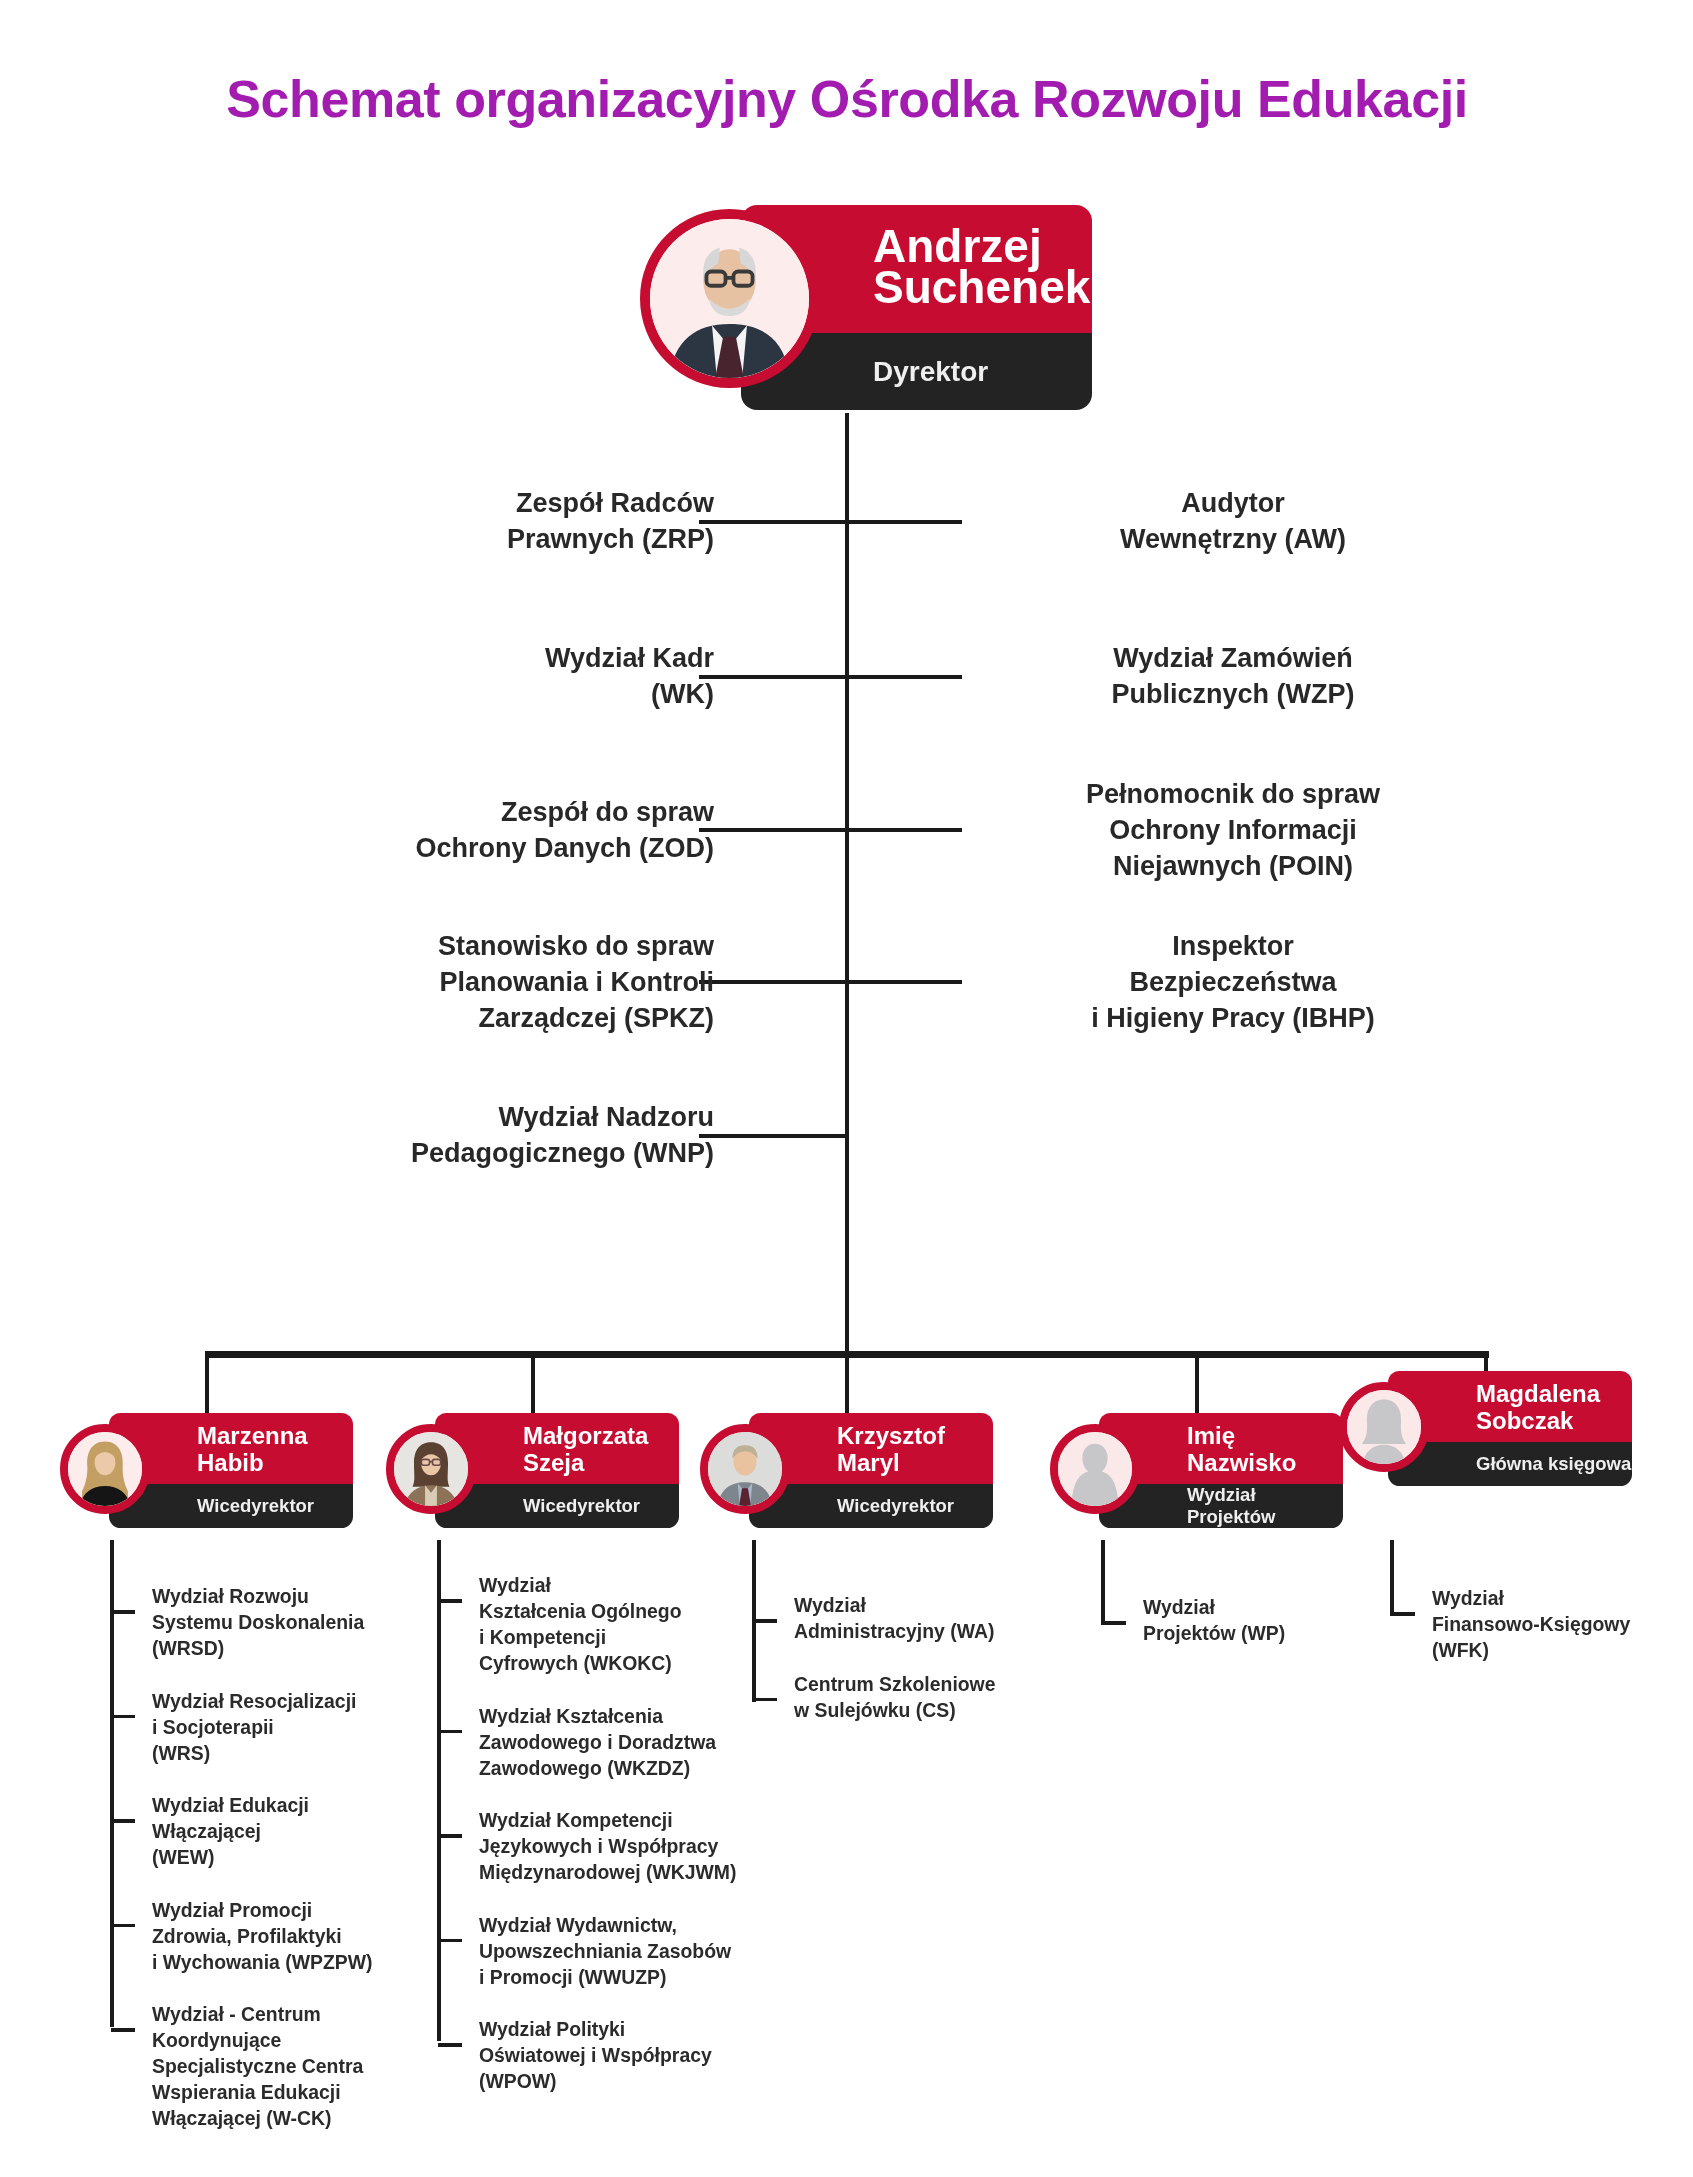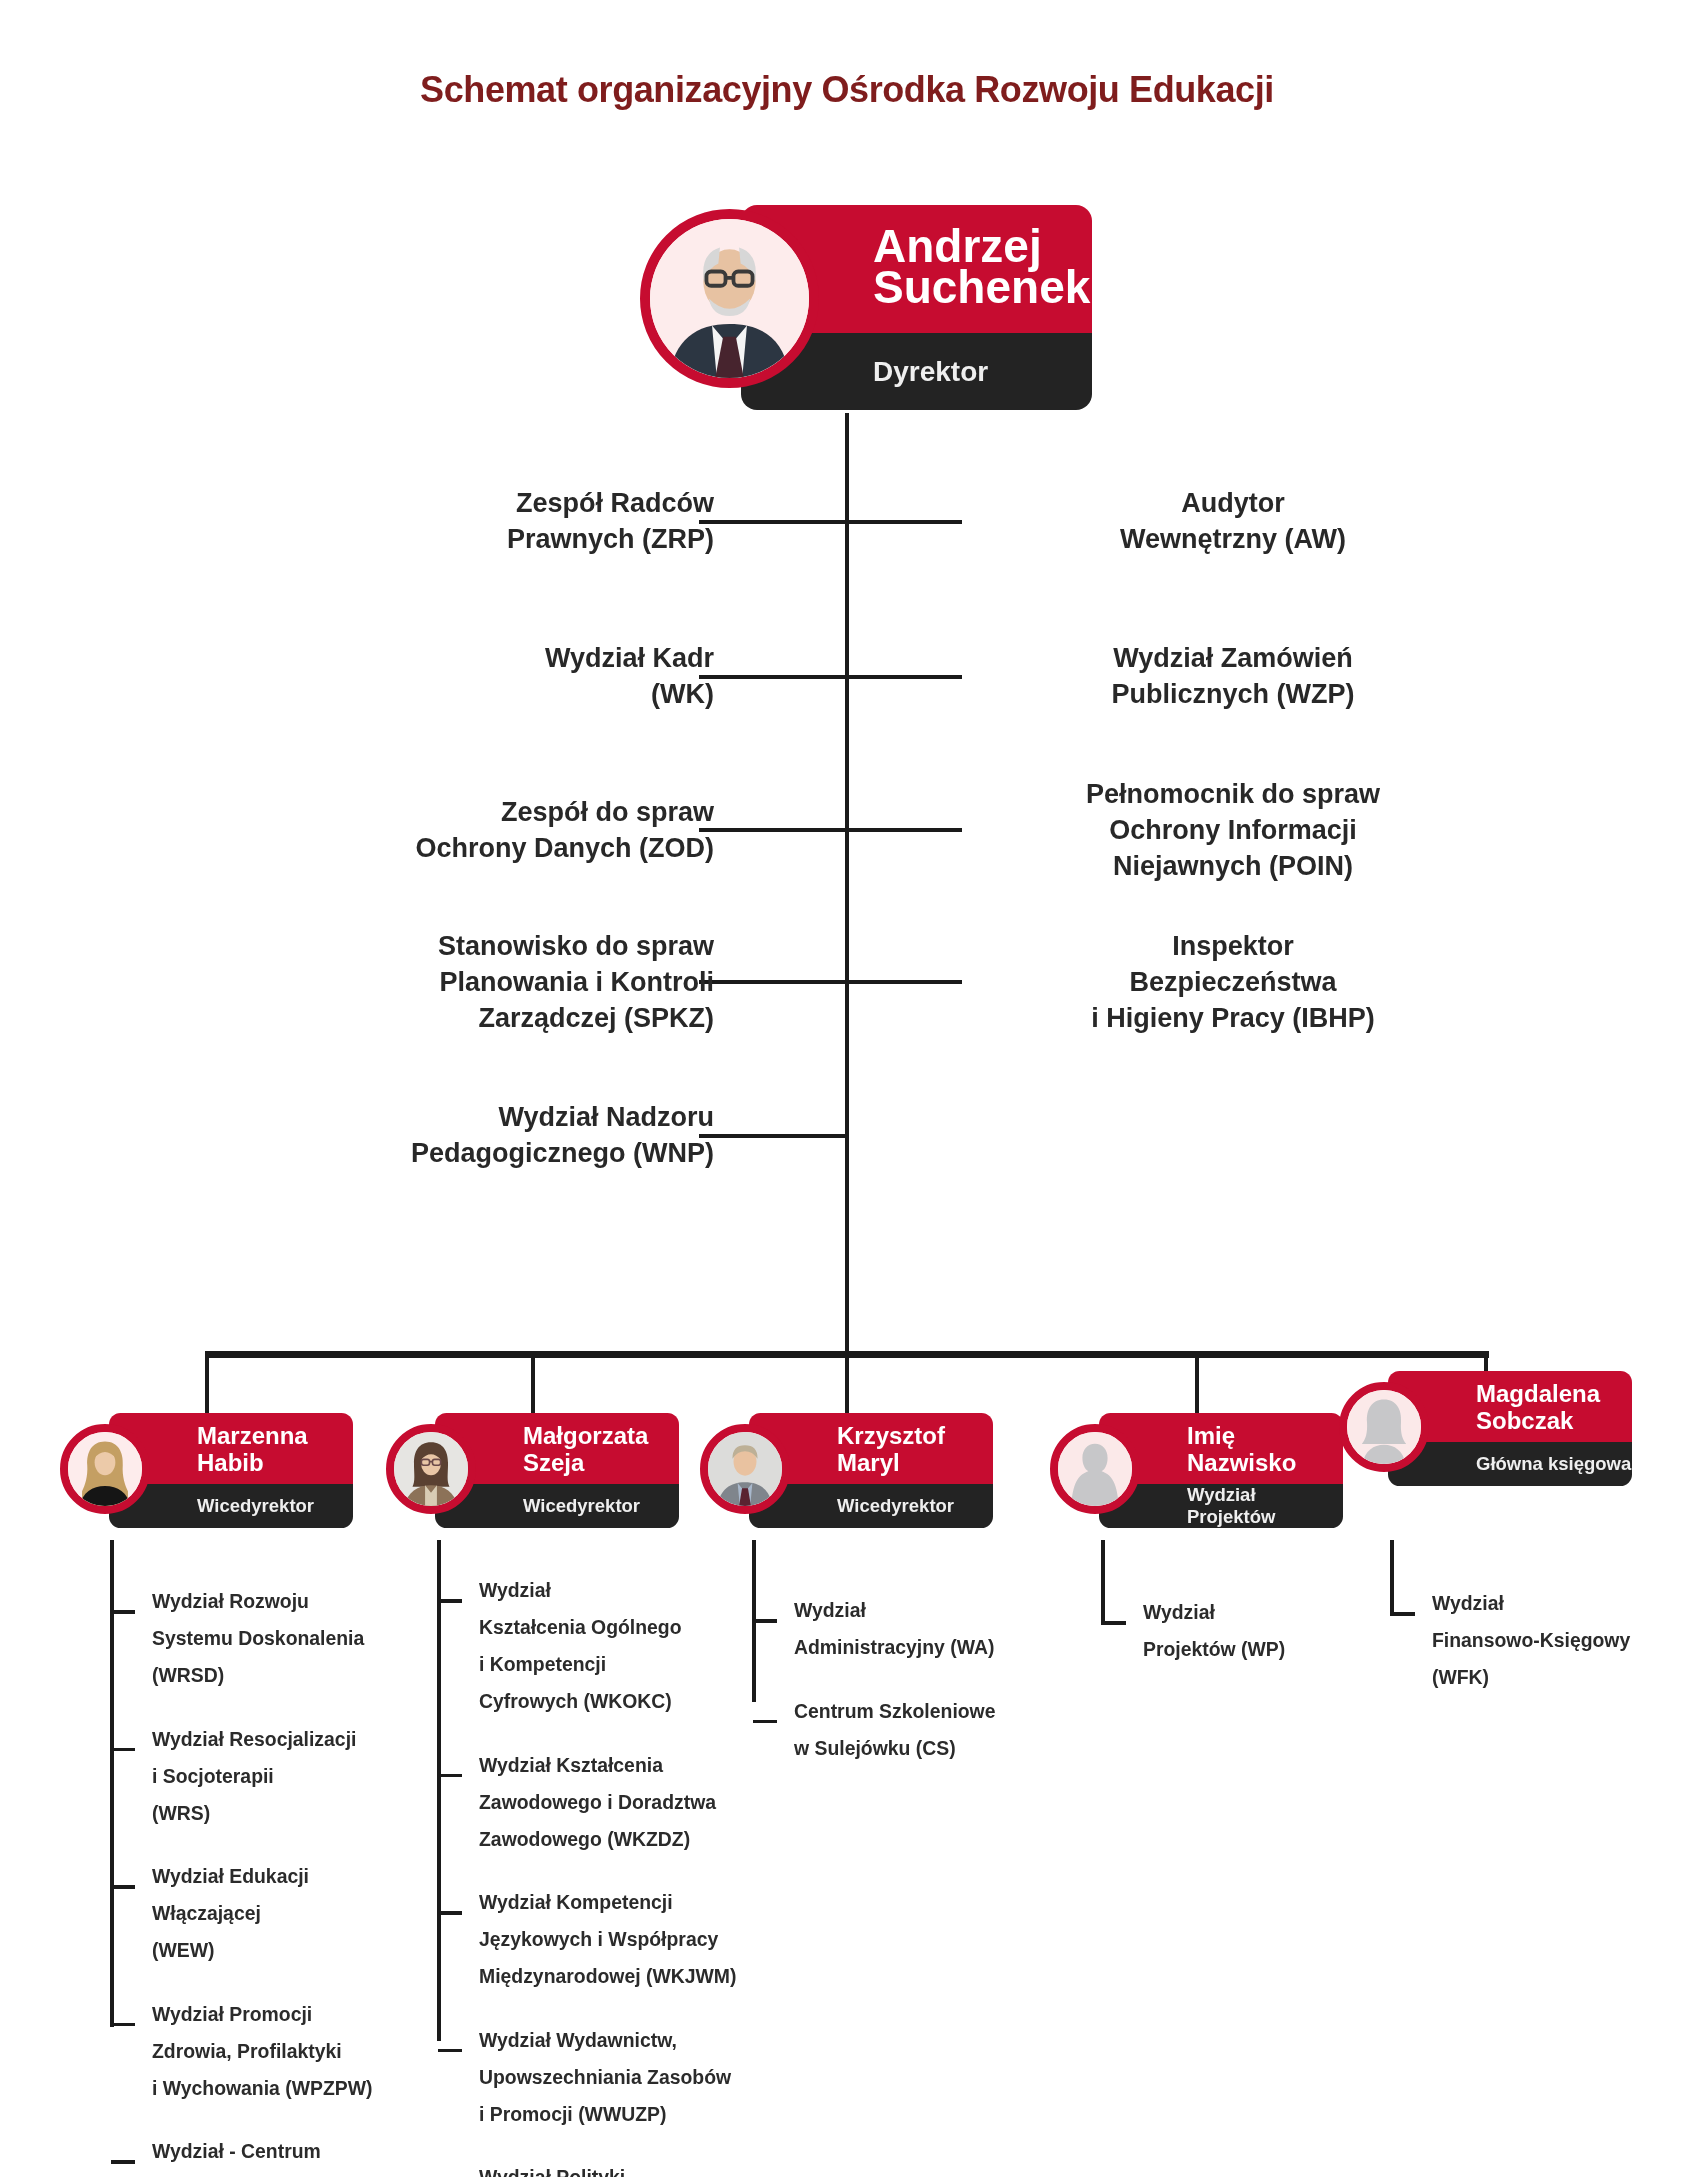--- a/index.html
+++ b/index.html
@@ -7,21 +7,21 @@
     --dark:#232323;
     --line:#1a1a1a;
     --pink:#fdecec;
     --ink:#282828;
   }
   *{margin:0;padding:0;box-sizing:border-box}
   body{background:#fff;font-family:"Liberation Sans", sans-serif;}
   .canvas{position:relative;width:1694px;height:2177px;background:#ffffff;overflow:hidden}
 
   .title{position:absolute;left:0;right:0;top:69px;text-align:center;
-         font-size:36px;font-weight:800;letter-spacing:-0.4px;color:#7f1d1d}
+         font-size:52px;font-weight:800;letter-spacing:-0.4px;color:#a21caf}
 
   
   .line{position:absolute;background:var(--line)}
   .trunk{left:845px;top:413px;width:4.4px;height:942px}
   .row{height:3.5px;left:699px;width:263px}
   .row1{top:520px}.row2{top:675px}.row3{top:828px}.row4{top:980px}
   .row5{top:1134px;width:150px}
   .bar{left:205px;top:1351px;width:1284px;height:7px}
   .drop{width:4.4px;top:1358px;height:58px}
   .d1{left:205px}.d2{left:531px}.d3{left:845px}.d4{left:1195px}.d5{left:1484px}
@@ -61,21 +61,21 @@
   .l1{left:110px}.l2{left:437px}.l3{left:752px}.l4{left:1101px}.l5{left:1390px}
   .spine{position:absolute;left:0;top:0;width:3.5px;background:var(--line)}
   .l1 .spine{height:487px}.l2 .spine{height:501px}.l3 .spine{height:162px}
   .l4 .spine{height:85px}.l5 .spine{height:76px}
   .dept-items{display:flex;flex-direction:column;gap:26.5px;padding-left:42px}
   .l1 .dept-items{padding-top:43px}
   .l2 .dept-items{padding-top:32px}
   .l3 .dept-items{padding-top:52px}
   .l4 .dept-items{padding-top:54px}
   .l5 .dept-items{padding-top:45px}
-  .dept{position:relative;width:296px;font-size:19.4px;line-height:37px;
+  .dept{position:relative;width:296px;font-size:19.4px;line-height:26px;
         font-weight:600;color:#2b2b2b;white-space:pre-line}
   .dept::before{content:"";position:absolute;left:-41px;top:27px;width:24px;height:3.5px;background:var(--line)}
 </style>
 </head>
 <body>
 
 <div class="canvas">
 
   <h1 class="title">Schemat organizacyjny Ośrodka Rozwoju Edukacji</h1>
 

